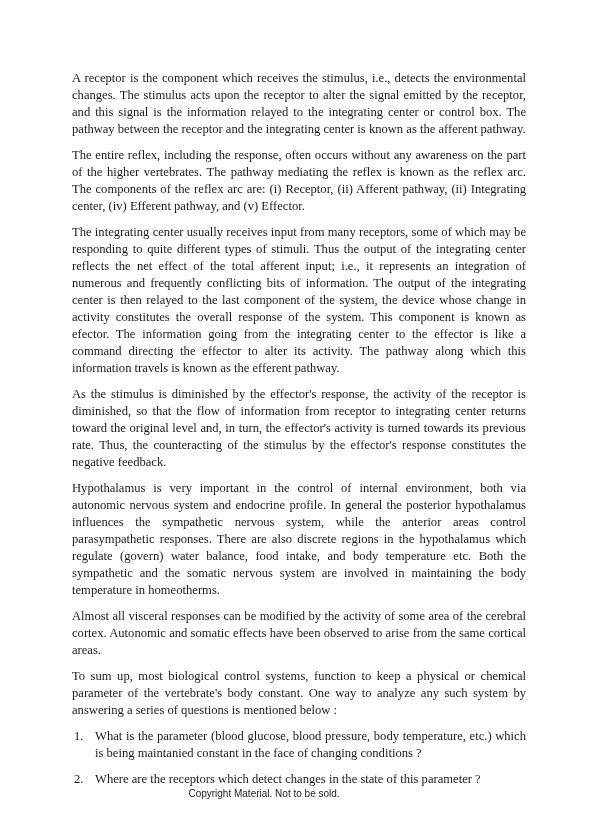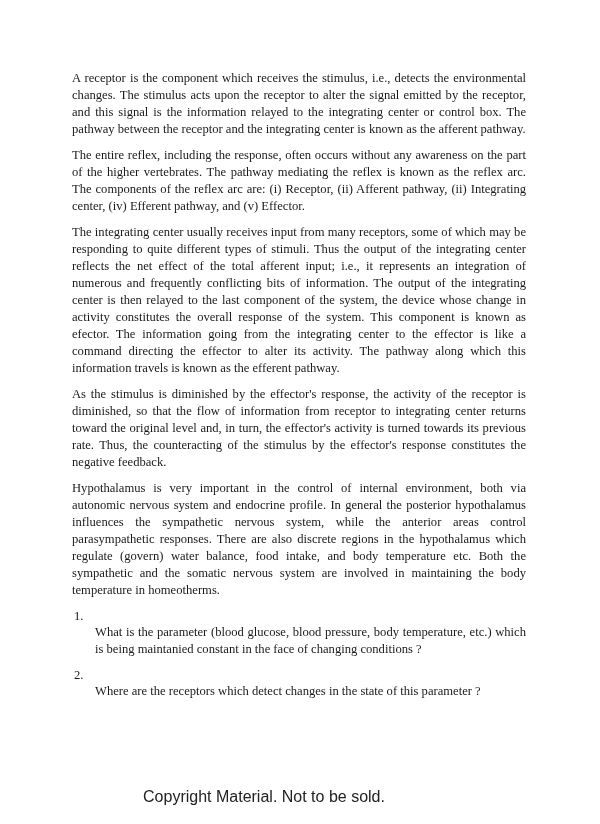--- a/index.html
+++ b/index.html
@@ -11,40 +11,42 @@
     width: 454px;
     font-family: "Liberation Serif", serif;
     font-size: 12.6px;
     line-height: 17px;
     color: #1a1a1a;
   }
   .para { margin: 0 0 9px 0; text-align: justify; }
   .list { margin: 0; padding: 0; list-style: none; }
   .list-item { display: flex; margin: 0 0 9px 0; }
   .list-num { width: 21px; flex: 0 0 21px; padding-left: 2px; }
-  .list-text { flex: 1; text-align: justify; margin-top: 16px; }
+  .list-text { flex: 1; text-align: justify; }
   .footer {
     position: absolute;
     left: 0; width: 528px;
     top: 788px;
     text-align: center;
     font-family: "Liberation Sans", sans-serif;
-    font-size: 16px;
+    font-size: 10px;
     color: #222222;
   }
 </style>
 </head>
 <body>
 
 <div class="page">
   <p class="para">A receptor is the component which receives the stimulus, i.e., detects the environmental changes. The stimulus acts upon the receptor to alter the signal emitted by the receptor, and this signal is the information relayed to the integrating center or control box. The pathway between the receptor and the integrating center is known as the afferent pathway.</p>
   <p class="para">The entire reflex, including the response, often occurs without any awareness on the part of the higher vertebrates. The pathway mediating the reflex is known as the reflex arc. The components of the reflex arc are: (i) Receptor, (ii) Afferent pathway, (ii) Integrating center, (iv) Efferent pathway, and (v) Effector.</p>
   <p class="para">The integrating center usually receives input from many receptors, some of which may be responding to quite different types of stimuli. Thus the output of the integrating center reflects the net effect of the total afferent input; i.e., it represents an integration of numerous and frequently conflicting bits of information. The output of the integrating center is then relayed to the last component of the system, the device whose change in activity constitutes the overall response of the system. This component is known as efector. The information going from the integrating center to the effector is like a command directing the effector to alter its activity. The pathway along which this information travels is known as the efferent pathway.</p>
   <p class="para">As the stimulus is diminished by the effector's response, the activity of the receptor is diminished, so that the flow of information from receptor to integrating center returns toward the original level and, in turn, the effector's activity is turned towards its previous rate. Thus, the counteracting of the stimulus by the effector's response constitutes the negative feedback.</p>
   <p class="para">Hypothalamus is very important in the control of internal environment, both via autonomic nervous system and endocrine profile. In general the posterior hypothalamus influences the sympathetic nervous system, while the anterior areas control parasympathetic responses. There are also discrete regions in the hypothalamus which regulate (govern) water balance, food intake, and body temperature etc. Both the sympathetic and the somatic nervous system are involved in maintaining the body temperature in homeotherms.</p>
+  <p class="para">Almost all visceral responses can be modified by the activity of some  area of the cerebral cortex. Autonomic and somatic effects have been observed to arise from the same cortical areas.</p>
+  <p class="para">To sum up, most biological control systems, function to keep a physical or chemical parameter of the vertebrate's body constant. One way to analyze any such system by answering a series of questions is mentioned below :</p>
 
   <ol class="list">
     <li class="list-item">
       <span class="list-num">1.</span>
       <span class="list-text">What is the parameter (blood glucose, blood pressure, body temperature, etc.) which is being maintanied constant in the face of changing conditions ?</span>
     </li>
     <li class="list-item">
       <span class="list-num">2.</span>
       <span class="list-text">Where are the receptors which detect changes in the state of this parameter ?</span>
     </li>

